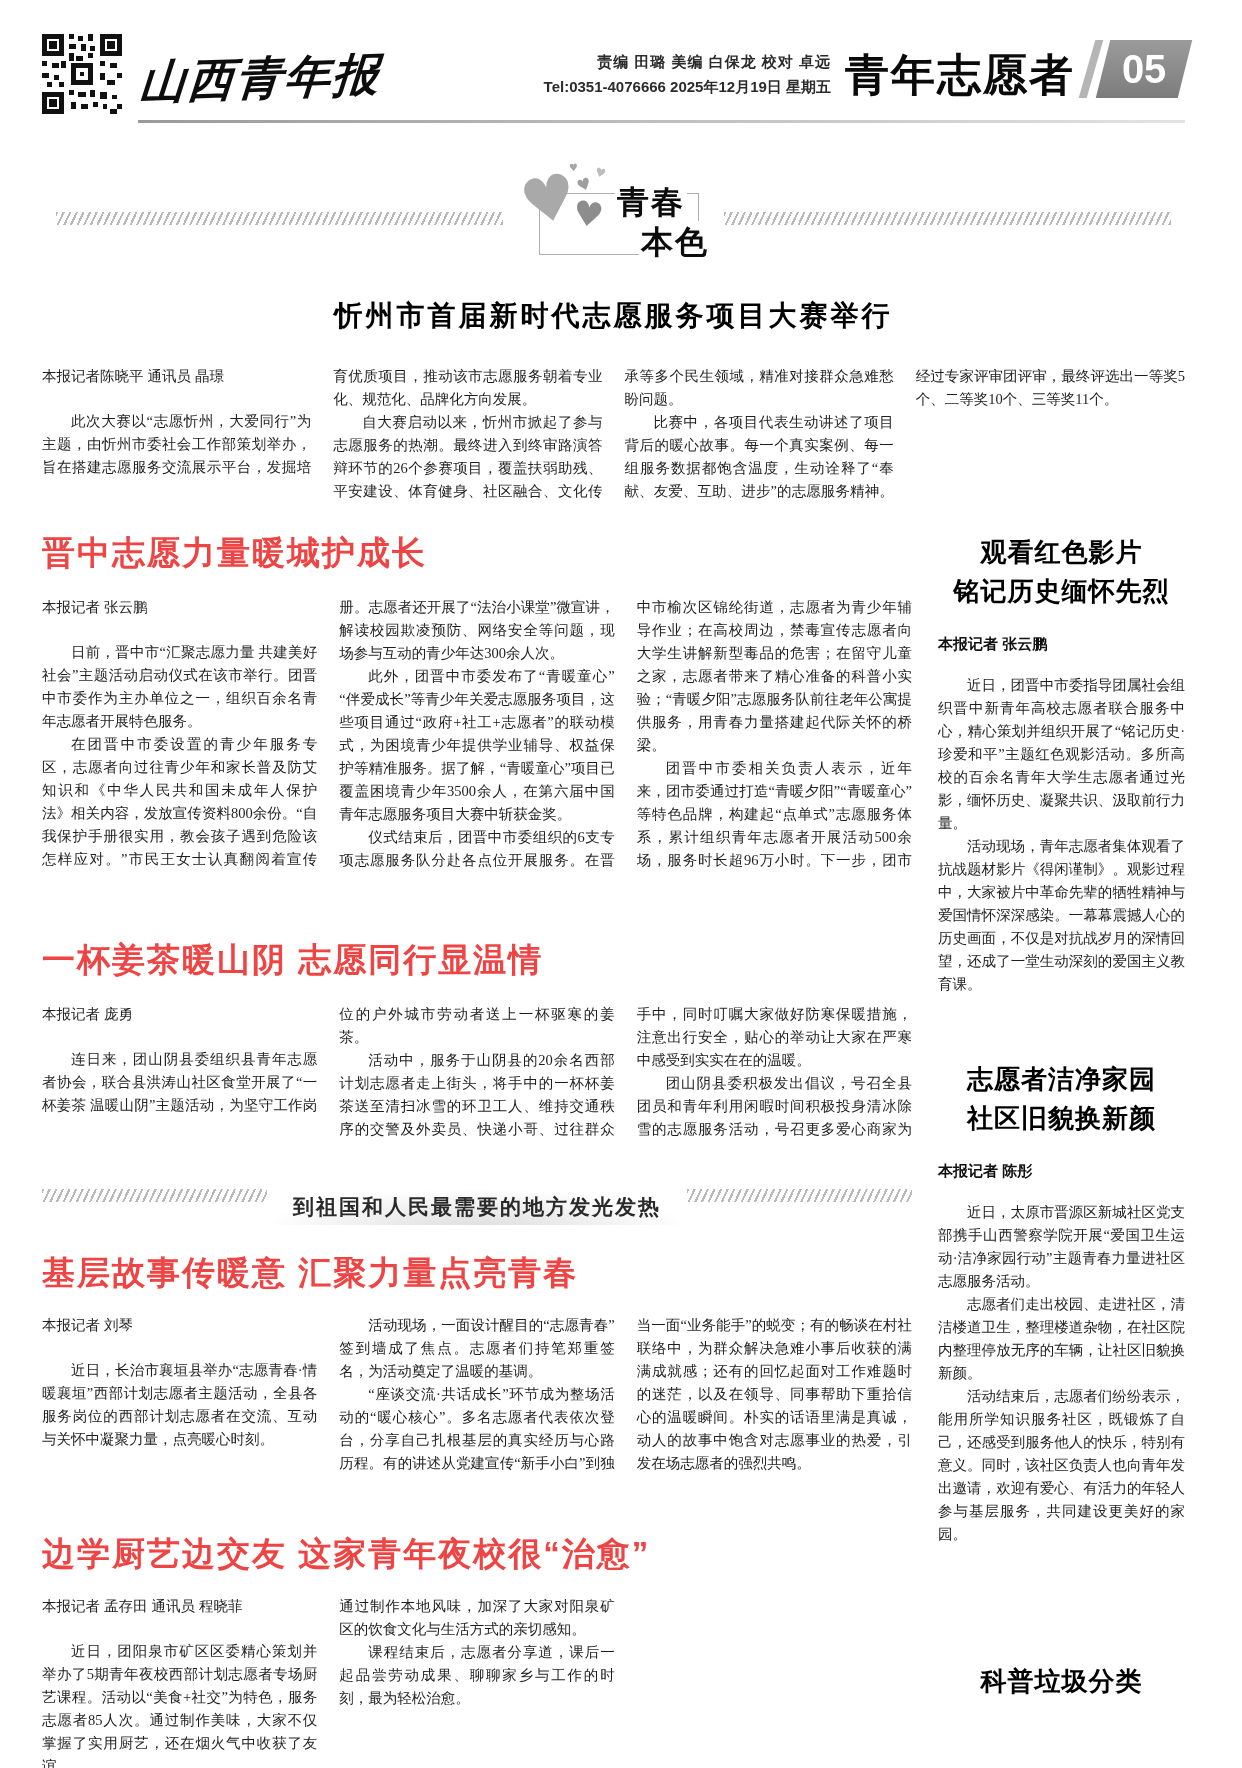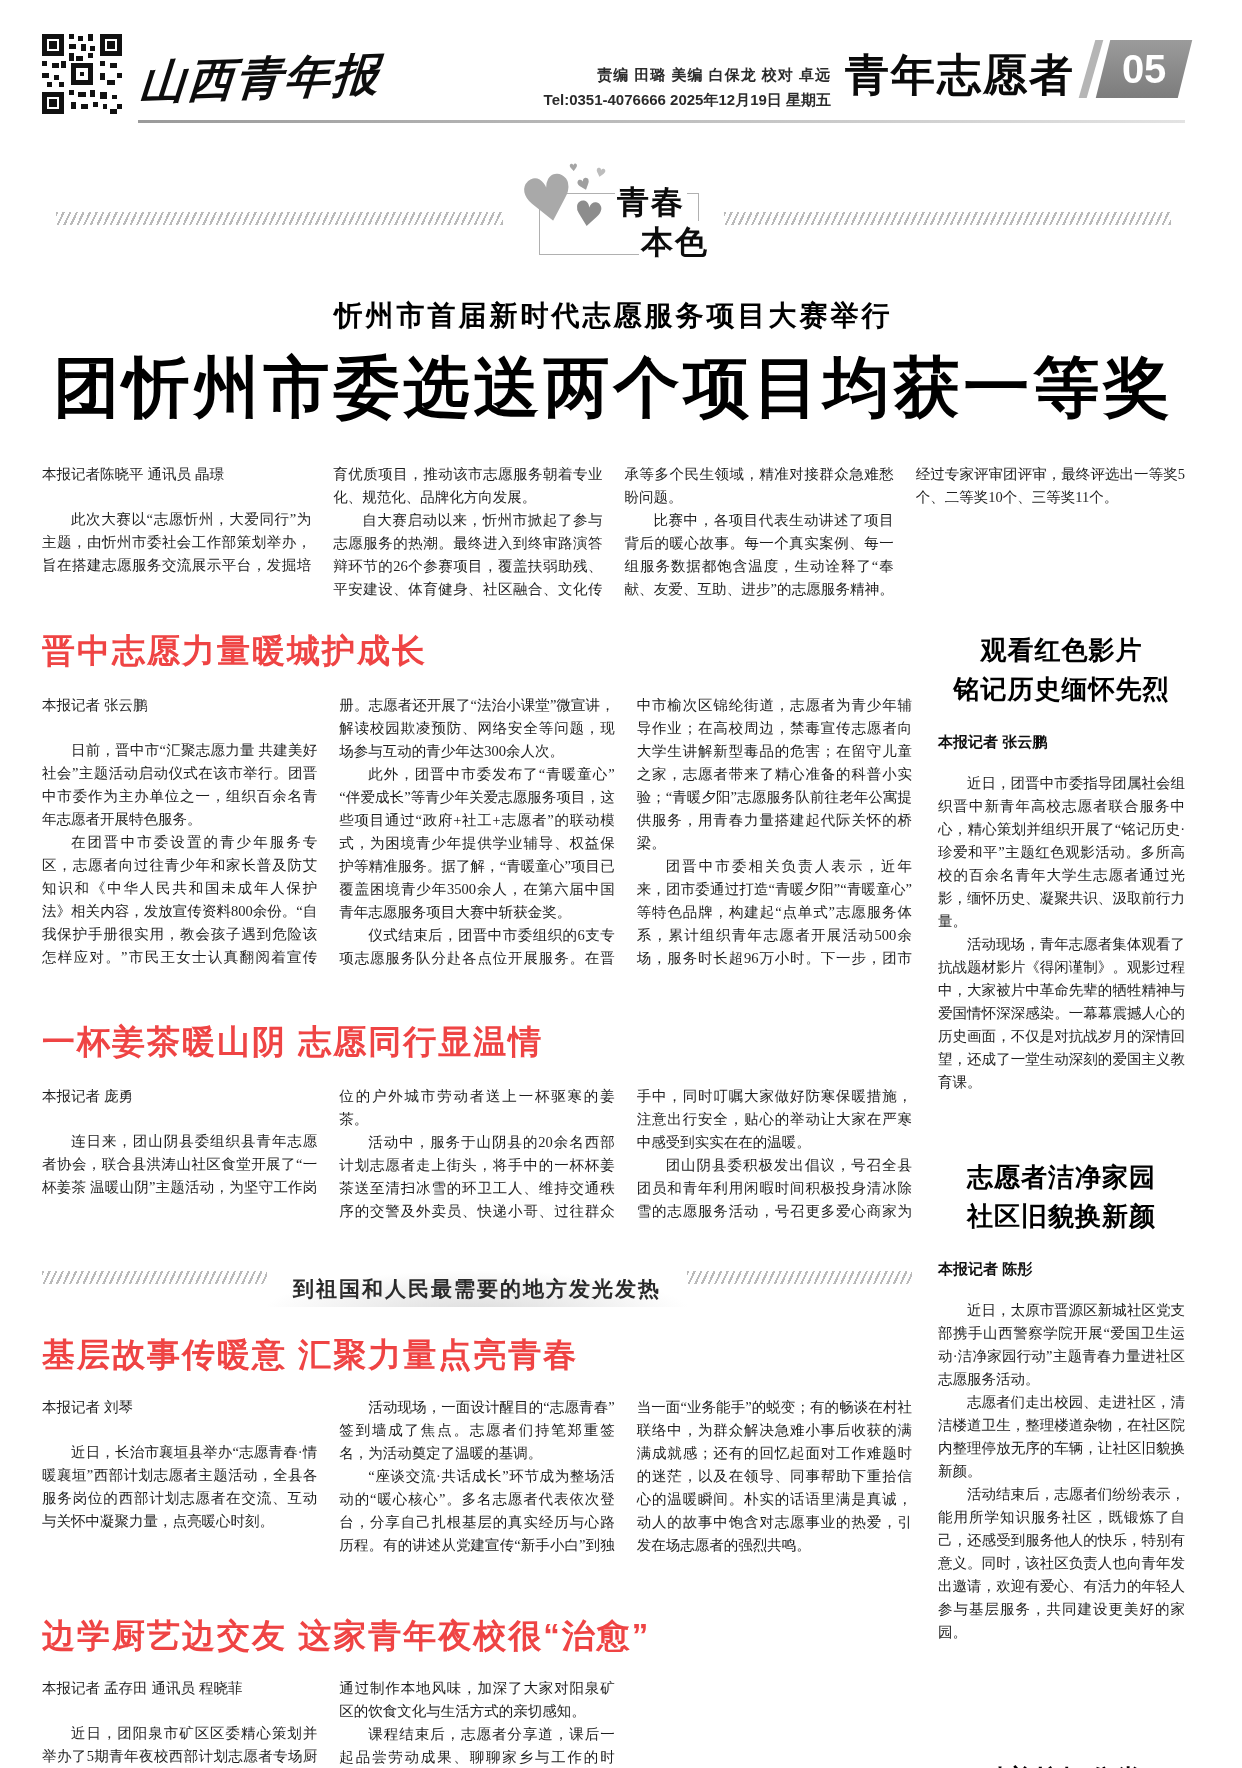--- a/index.html
+++ b/index.html
@@ -18,21 +18,21 @@
   .logo {
     font-family: "Liberation Serif", serif;
     font-size: 46px; font-weight: bold; font-style: italic;
     transform: skewX(-6deg) rotate(-2deg);
     margin: 14px 0 0 18px; letter-spacing: 2px; color: #0d0d0d;
     flex: 0 0 auto;
   }
   .header-spacer { flex: 1; }
   .header-info {
     font-family: "Liberation Sans", sans-serif;
-    text-align: right; margin-top: 32px; color: #2b2b2b; flex: 0 0 auto;
+    text-align: right; margin-top: 19px; color: #2b2b2b; flex: 0 0 auto;
   }
   .header-info .ed { font-size: 15px; font-weight: bold; letter-spacing: 1px; }
   .header-info .tel { font-size: 15px; font-weight: bold; margin-top: 6px; }
   .section-title {
     font-family: "Liberation Sans", sans-serif;
     font-size: 44px; font-weight: 900; letter-spacing: 2px;
     margin: 12px 6px 2px 14px; color: #0a0a0a; flex: 0 0 auto;
   }
   .slash {
     width: 8px; height: 58px; background: #b5b5b5;
@@ -111,21 +111,21 @@
   .art-title {
     text-align: left; font-family: "Liberation Sans", sans-serif;
     font-size: 33px; font-weight: 900; letter-spacing: 2px; color: #ef4444;
   }
   .cols3 { column-count: 3; column-gap: 22px; column-fill: auto; overflow: hidden; }
   .jz-body  { margin-top: 20px; height: 296px; }
   .jc-body  { margin-top: 20px; height: 156px; }
   .jcg-body { margin-top: 18px; height: 172px; }
   .yx-body  { margin-top: 18px; height: 330px; }
 
-  .t-jiangcha { margin-top: 30px; }
+  .t-jiangcha { margin-top: 46px; }
   .t-jiceng   { margin-top: 26px; }
   .t-yexiao   { margin-top: 46px; }
 
   
   .banner-row { display: flex; align-items: flex-start; margin-top: 30px; }
   .banner-center {
     flex: 0 0 auto; padding: 4px 26px; position: relative;
     background: radial-gradient(ellipse at 50% 115%, #dcdcdc 0%, rgba(255,255,255,0) 72%);
   }
   .banner-text {
@@ -228,21 +228,20 @@
       <span class="heart h3">♥</span>
       <span class="heart h4">♥</span>
       <span class="heart h5">♥</span>
       <span class="badge-t1">青春</span>
       <span class="badge-t2">本色</span>
     </div>
     <div class="hatch"></div>
   </div>
 
   <div class="kicker">忻州市首届新时代志愿服务项目大赛举行</div>
-  <div class="headline">团忻州市委选送两个项目均获一等奖</div>
 
   <div class="lead-body">
     <p class="para byline">本报记者陈晓平 通讯员 晶璟</p>
     <p class="para">此次大赛以“志愿忻州，大爱同行”为主题，由忻州市委社会工作部策划举办，旨在搭建志愿服务交流展示平台，发掘培育优质项目，推动该市志愿服务朝着专业化、规范化、品牌化方向发展。</p>
     <p class="para">自大赛启动以来，忻州市掀起了参与志愿服务的热潮。最终进入到终审路演答辩环节的26个参赛项目，覆盖扶弱助残、平安建设、体育健身、社区融合、文化传承等多个民生领域，精准对接群众急难愁盼问题。</p>
     <p class="para">比赛中，各项目代表生动讲述了项目背后的暖心故事。每一个真实案例、每一组服务数据都饱含温度，生动诠释了“奉献、友爱、互助、进步”的志愿服务精神。经过专家评审团评审，最终评选出一等奖5个、二等奖10个、三等奖11个。</p>
   </div>
 
   <div class="main">
 

